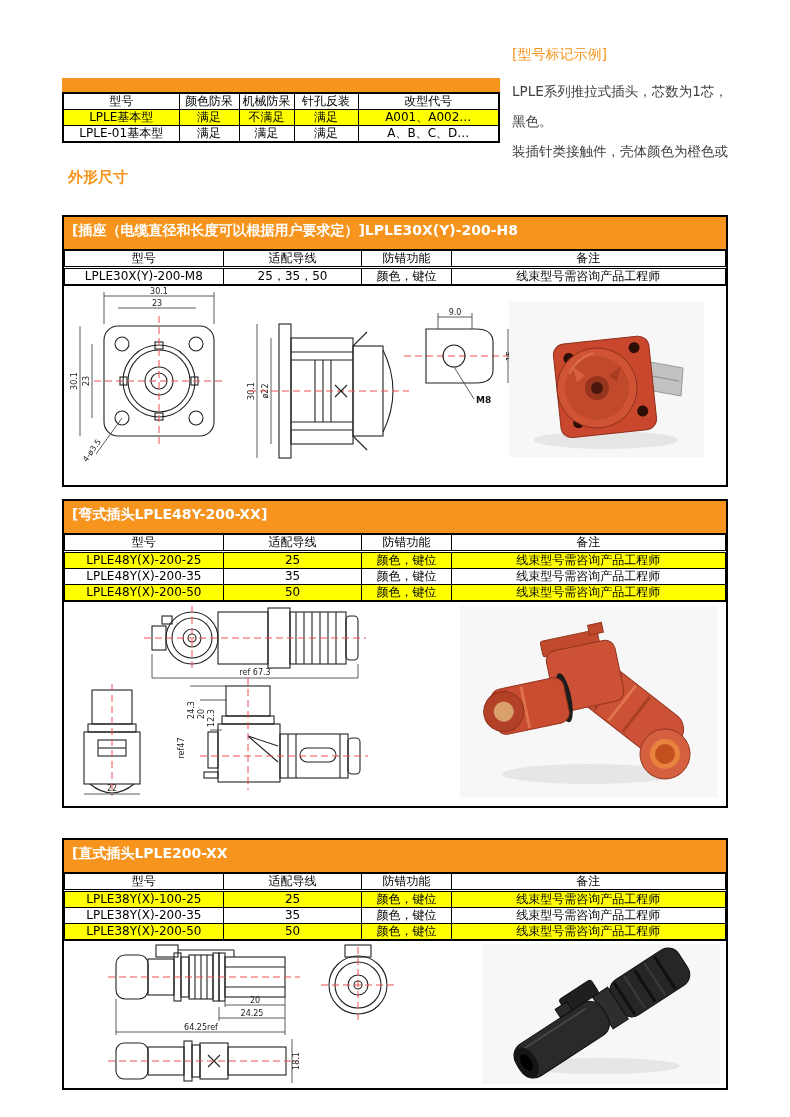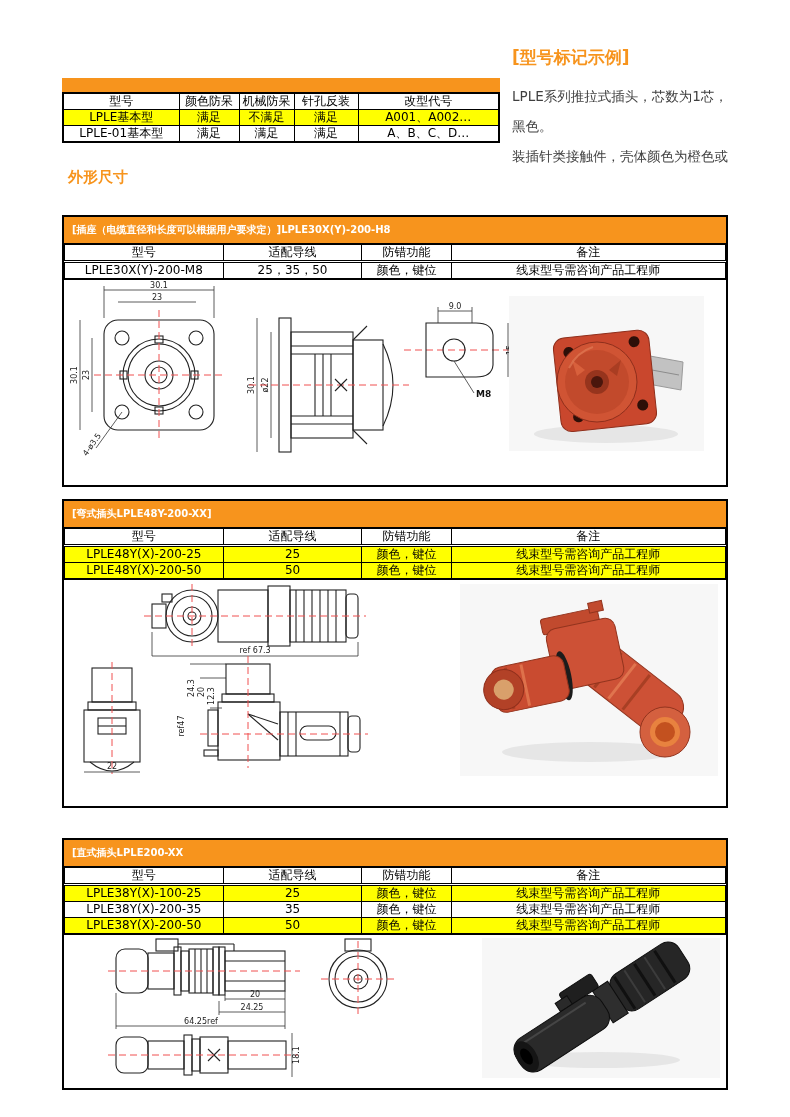--- a/index.html
+++ b/index.html
@@ -15,27 +15,27 @@
     font-family:"DejaVu Sans","Liberation Sans",sans-serif;color:#000;overflow:hidden;
   }
   
   .toptable-wrap{position:absolute;left:62px;top:78px;width:438px;}
   .orange-bar{height:14px;background:var(--orange);}
   table.spec{border-collapse:collapse;width:100%;table-layout:fixed;font-size:12px;border:2px solid #000;}
   table.spec td{border:1px solid #000;text-align:center;padding:0 2px;height:16px;line-height:1.25;white-space:nowrap;overflow:hidden;}
   tr.hl td{background:var(--yellow);}
   
   .marking{position:absolute;left:512px;top:46px;width:270px;}
-  .marking .m-title{color:var(--orange);font-weight:bold;font-size:17px;margin-bottom:12px;}
+  .marking .m-title{color:var(--orange);font-weight:normal;font-size:14px;margin-bottom:12px;}
   .marking .m-line{font-size:13.5px;color:#3f3f3f;line-height:30px;}
   
   .section-heading{position:absolute;left:68px;top:168px;color:var(--orange);font-weight:bold;font-size:15px;}
   
   .box{position:absolute;left:62px;width:666px;border:2px solid #000;background:#fff;}
-  .box-title{background:var(--orange);color:#fff;font-weight:bold;font-size:10px;height:26px;line-height:26px;padding:0 8px;white-space:nowrap;overflow:hidden;}
+  .box-title{background:var(--orange);color:#fff;font-weight:bold;font-size:14px;height:32px;line-height:26px;padding:0 8px;white-space:nowrap;overflow:hidden;}
   .box table.spec{border:none;border-top:2px solid #000;border-bottom:2px solid #000;}
   .box table.spec tr:first-child td{border-bottom:3px double #000;}
   .box-content{position:relative;}
   .photo{position:absolute;}
   svg text{font-family:"DejaVu Sans","Liberation Sans",sans-serif;}
   .dim{font-size:8px;fill:#222;}
   .dimb{font-size:9px;fill:#111;font-weight:bold;}
   .dln{stroke:#333;stroke-width:0.8;fill:none;}
   .oln{stroke:#222;stroke-width:1.1;fill:none;}
   .cln{stroke:var(--red);stroke-width:1;stroke-dasharray:7 4;fill:none;}
@@ -223,20 +223,26 @@
         <td>适配导线</td>
         <td>防错功能</td>
         <td>备注</td>
       </tr>
       <tr class="hl">
         <td>LPLE48Y(X)-200-25</td>
         <td>25</td>
         <td>颜色，键位</td>
         <td>线束型号需咨询产品工程师</td>
       </tr>
+      <tr>
+        <td>LPLE48Y(X)-200-35</td>
+        <td>35</td>
+        <td>颜色，键位</td>
+        <td>线束型号需咨询产品工程师</td>
+      </tr>
       <tr class="hl">
         <td>LPLE48Y(X)-200-50</td>
         <td>50</td>
         <td>颜色，键位</td>
         <td>线束型号需咨询产品工程师</td>
       </tr>
     </tbody>
       </table>
     <div class="box-content" style="height:200px;">
       <svg width="390" height="200" viewBox="0 0 390 200">

